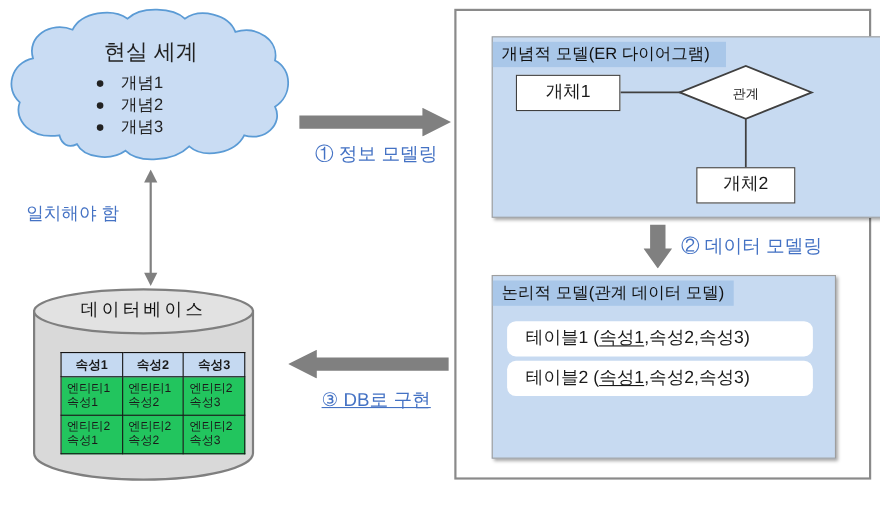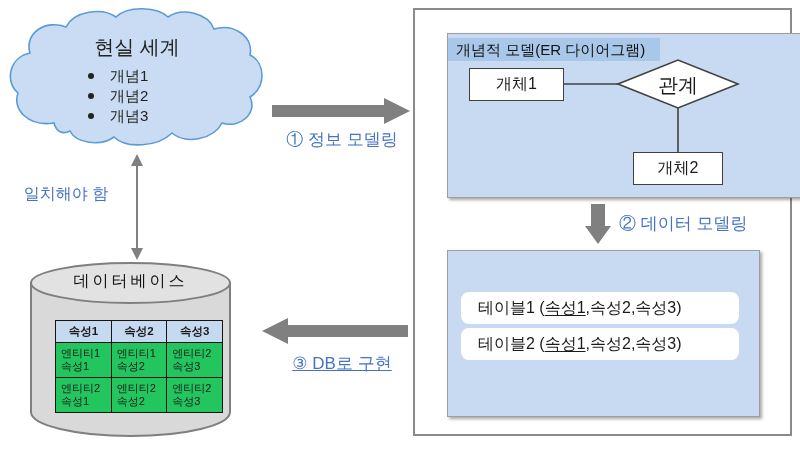--- a/index.html
+++ b/index.html
@@ -34,21 +34,21 @@
   .model-box{background:#c7daf1;border:1px solid #9e9e9e;box-shadow:2px 2px 3px rgba(0,0,0,0.35);box-sizing:border-box;}
   .conceptual-box{left:447px;top:33px;width:367px;height:165px;}
   .logical-box{left:447px;top:250px;width:313px;height:167px;}
   .band{position:absolute;left:0;background:#a9c7e9;font-size:15px;line-height:23px;height:23px;padding-left:8px;box-sizing:border-box;white-space:nowrap;color:#111;}
   .conceptual-band{top:4px;width:212px;}
   .logical-band{top:4px;width:219px;}
 
   .er-node{position:absolute;background:#ffffff;border:1.6px solid #404040;text-align:center;font-size:16px;box-sizing:border-box;}
   .entity1{left:21px;top:34px;width:95px;height:33px;line-height:30px;}
   .entity2{left:185px;top:118px;width:90px;height:33px;line-height:30px;}
-  .relation-label{position:absolute;left:180px;top:38px;width:100px;height:26px;line-height:26px;text-align:center;font-size:20px;}
+  .relation-label{position:absolute;left:180px;top:38px;width:100px;height:26px;line-height:26px;text-align:center;font-size:12px;}
 
   .logical-row{position:absolute;left:13px;width:278px;height:32px;background:#ffffff;border-radius:8px;font-size:16px;line-height:32px;padding-left:17px;box-sizing:border-box;white-space:nowrap;}
   .logical-row-1{top:41px;}
   .logical-row-2{top:77px;}
   .pk{text-decoration:underline;text-underline-offset:2px;}
 </style>
 </head>
 <body>
 
 <div class="stage">
@@ -152,20 +152,21 @@
     <div class="relation-label">관계</div>
     <div class="er-node entity2">개체2</div>
   </div>
 
   <svg class="abs" style="left:585px;top:204px;" width="26" height="40" viewBox="0 0 26 40">
     <polygon points="6,0 20,0 20,22 26,22 13,40 0,22 6,22" fill="#808080"></polygon>
   </svg>
   <div class="abs step-label label-step2">② 데이터 모델링</div>
 
   <div class="abs model-box logical-box">
+    <div class="band logical-band">논리적 모델(관계 데이터 모델)</div>
     <div class="logical-row logical-row-1">
       <span>테이블1 (</span><span class="pk">속성1</span><span>,속성2,속성3)</span>
     </div>
     <div class="logical-row logical-row-2">
       <span>테이블2 (</span><span class="pk">속성1</span><span>,속성2,속성3)</span>
     </div>
   </div>
 
 </div>
 

